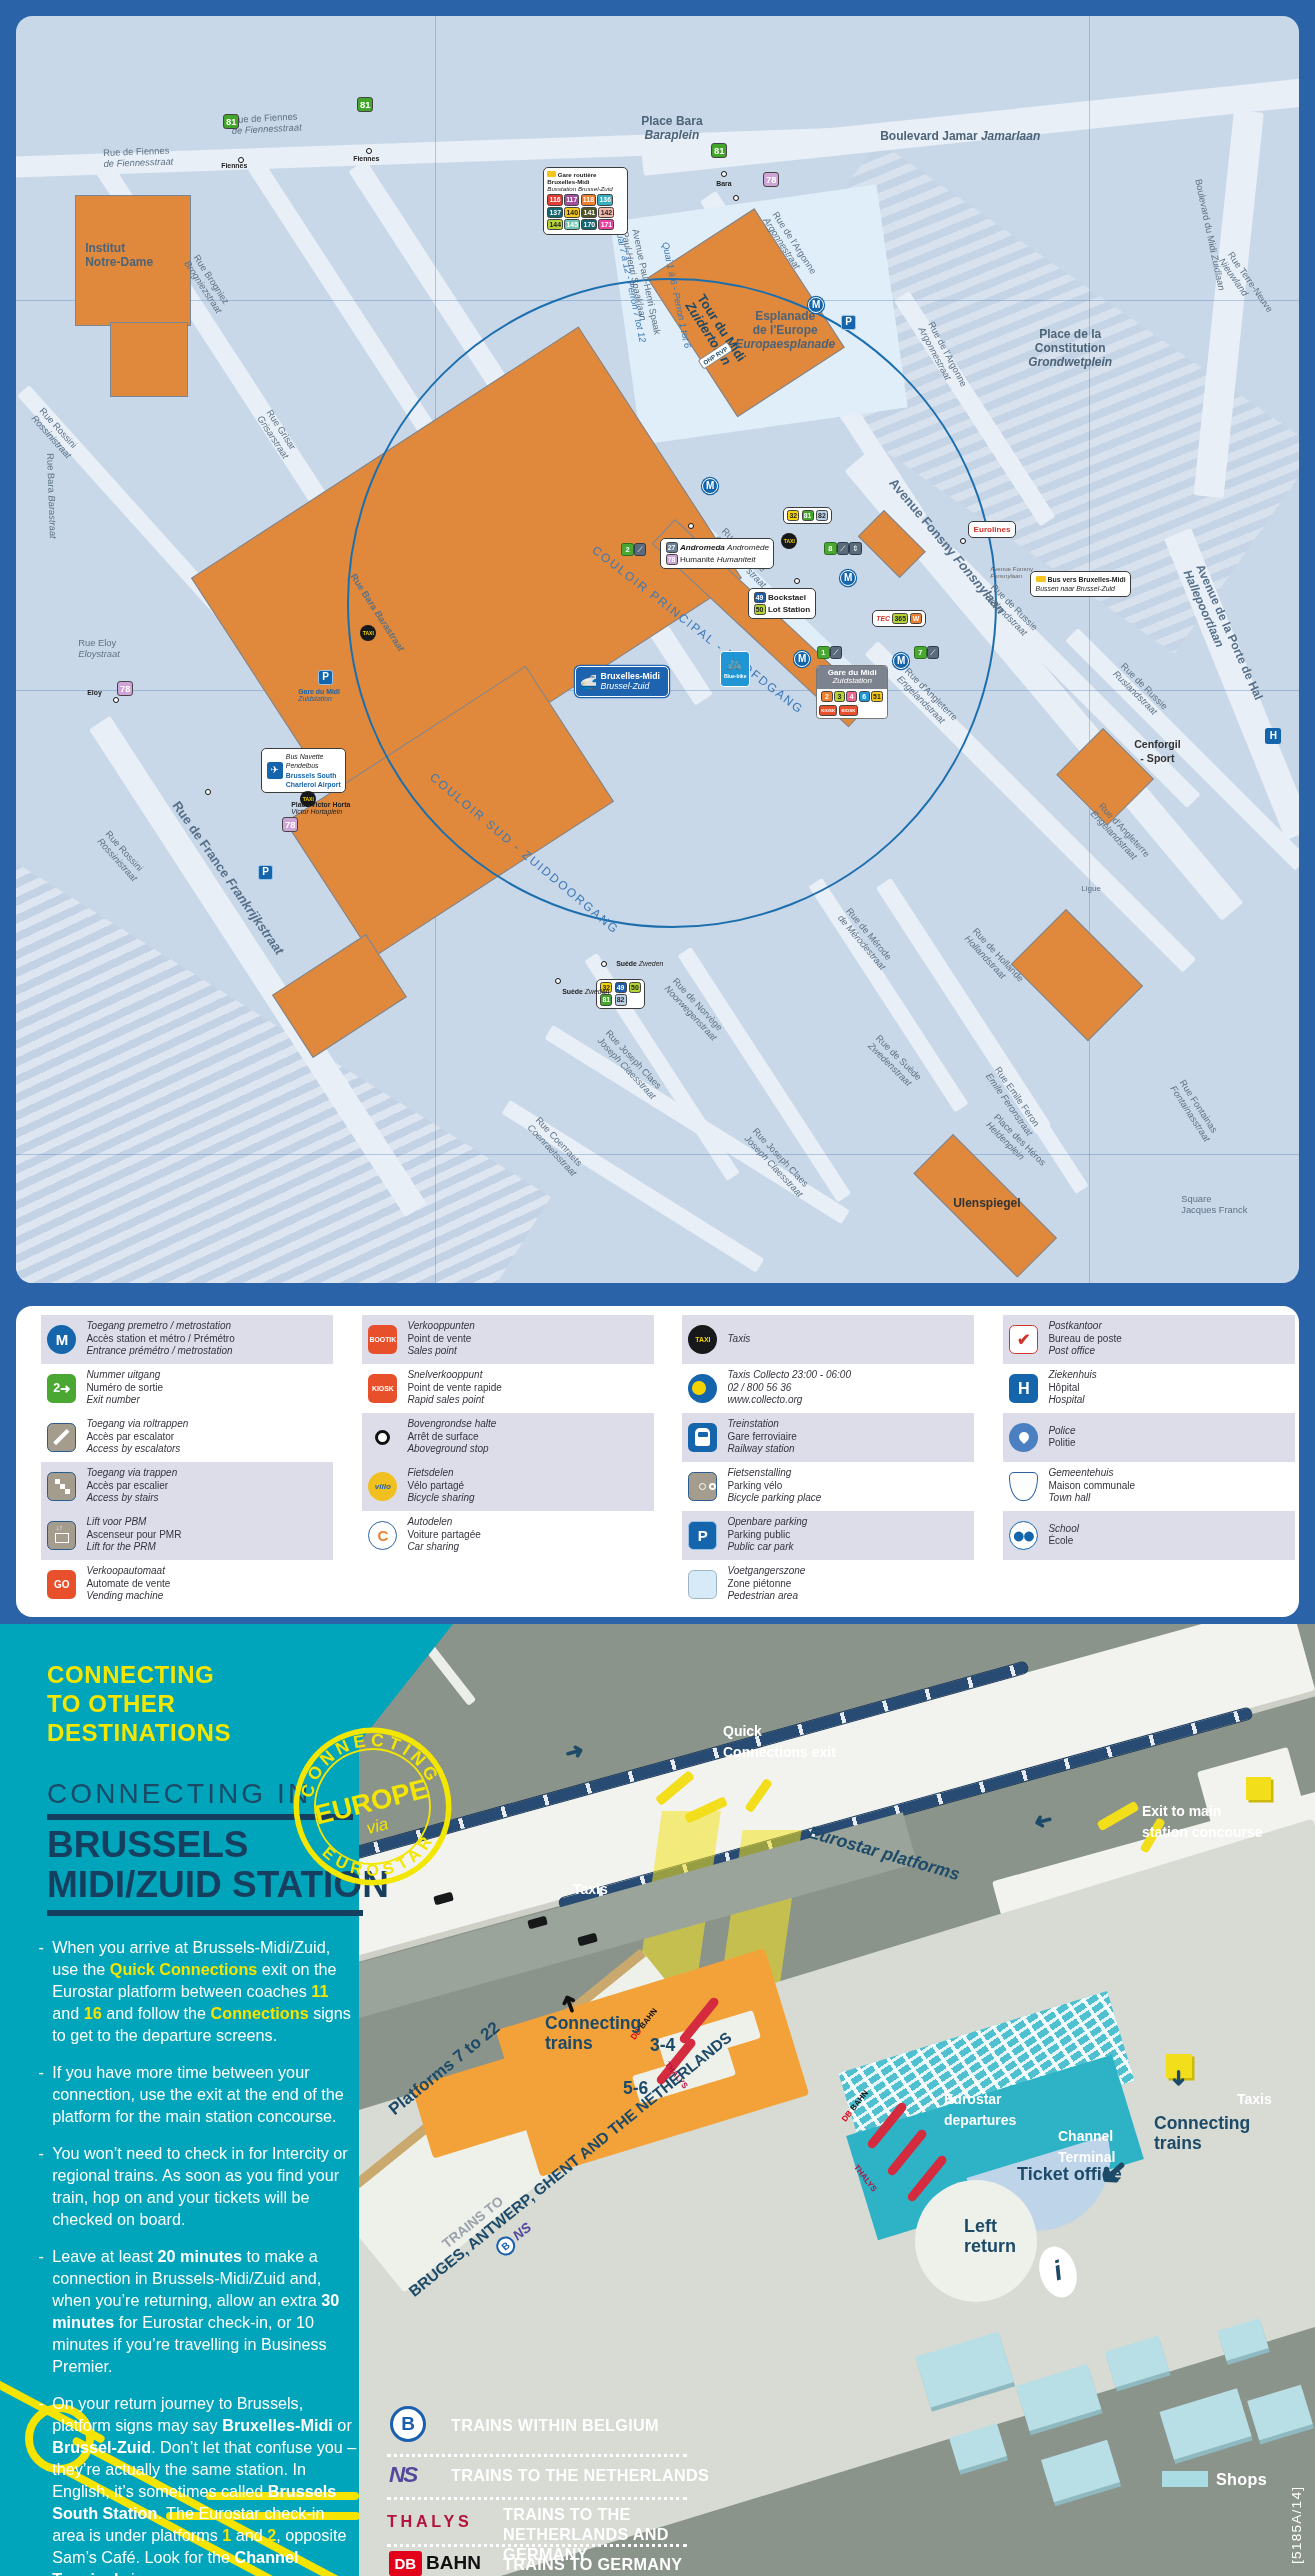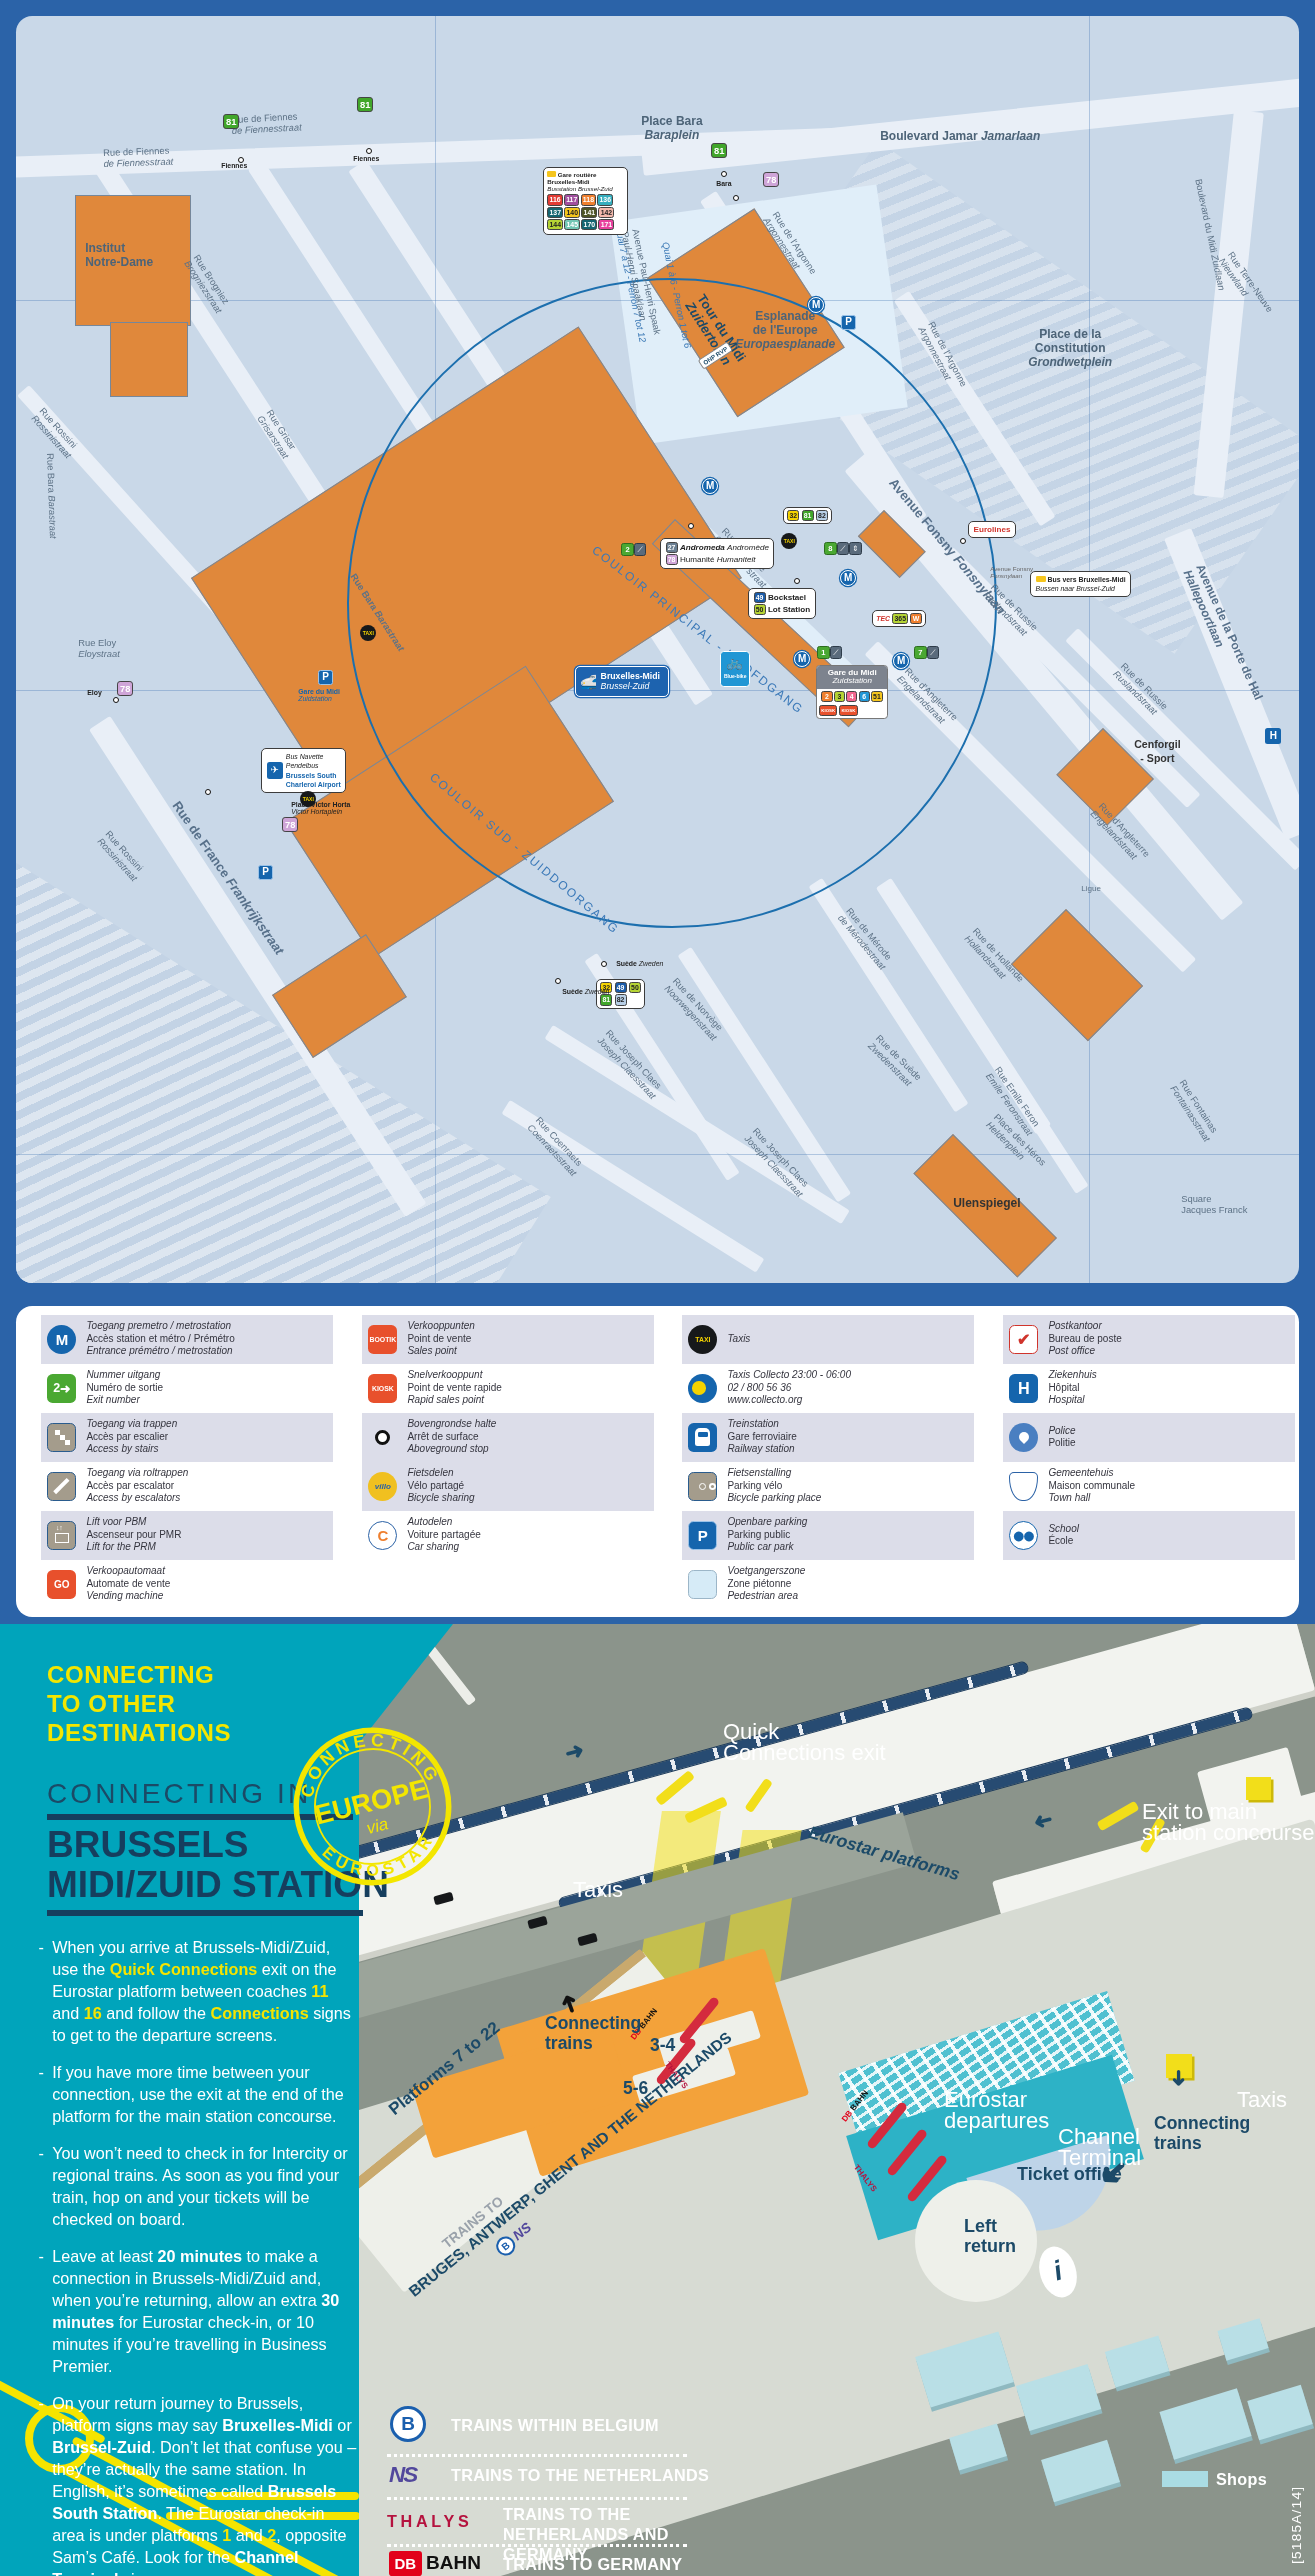--- a/index.html
+++ b/index.html
@@ -89,21 +89,21 @@
 .ycb{position:absolute;background:#f2de1a;box-shadow:2.5px 2.5px 0 #cdb909}
 .ysp{position:absolute;background:#f2de1a;border-radius:3.7px}
 .road{position:absolute;background:#9ba49a}
 .car{position:absolute;width:19px;height:8.7px;background:#16181a;border-radius:2.5px}
 .floor{position:absolute;background:#d7dbd3;border-radius:5px}
 .orange{position:absolute;background:#f3a23a;border-radius:3.7px}
 .teal1{position:absolute;background:#2db2c6}
 .teal2{position:absolute;background:#4fc0d0;background-image:repeating-linear-gradient(73deg,rgba(255,255,255,.9) 0 3.7px,transparent 3.7px 15px),repeating-linear-gradient(-17deg,rgba(255,255,255,.85) 0 3.1px,transparent 3.1px 9.4px)}
 .shopc{position:absolute;background:#b9dfe6;box-shadow:0 4.4px 0 #8fb9c0}
 .rtr{position:absolute;width:56px;height:8.7px;background:#d42b3e;border-radius:4.4px}
-.dl{position:absolute;color:#fff;font-size:22px;line-height:21px;font-weight:normal;white-space:nowrap}
+.dl{position:absolute;color:#fff;font-size:14px;line-height:21px;font-weight:bold;white-space:nowrap}
 .dn{position:absolute;color:#1c4a68;font-size:17.5px;line-height:20px;font-weight:bold;white-space:nowrap}
 .arrow{position:absolute;color:#1c4a68;font-weight:bold}
 .ddot{position:absolute;width:300px;border-top:3.1px dotted #fff}
 .lgt{position:absolute;color:#fff;font-size:16.2px;font-weight:600;letter-spacing:0.3px;white-space:nowrap}
 .blogo{position:absolute;width:36px;height:36px;background:#fff;border:3.7px solid #1a5fae;border-radius:50%;color:#1a5fae;font-size:19px;font-weight:bold;text-align:center;line-height:29px}
 .nslogo{position:absolute;color:#52489c;font-size:22.5px;font-weight:bold;font-style:italic;letter-spacing:-1.9px}
 .thlogo{position:absolute;color:#b5123e;font-size:16.2px;font-weight:bold;letter-spacing:3.7px}
 .dbbox{position:absolute;width:32.5px;height:25px;background:#e2001a;border-radius:3.1px;color:#fff;font-weight:bold;font-size:15px;text-align:center;line-height:25px}
 .mini{position:absolute;font-size:8.1px;font-weight:bold;white-space:nowrap;transform-origin:0 0}
 </style>
@@ -325,38 +325,38 @@
           </div>
         </div>
       <div class="lrow">
           <div class="lic ic-ex"><span>2</span>➜</div>
           <div class="ltxt">
             <div class="i">Nummer uitgang</div>
             <div>Numéro de sortie</div>
             <div class="i">Exit number</div>
           </div>
         </div>
+      <div class="lrow">
+          <div class="lic ic-tan">
+            <div class="diagbar"></div>
+          </div>
+          <div class="ltxt">
+            <div class="i">Toegang via roltrappen</div>
+            <div>Accès par escalator</div>
+            <div class="i">Access by escalators</div>
+          </div>
+        </div>
       <div class="lrow sh">
           <div class="lic ic-tan">
             <div class="steps"></div>
           </div>
           <div class="ltxt">
             <div class="i">Toegang via trappen</div>
             <div>Accès par escalier</div>
             <div class="i">Access by stairs</div>
-          </div>
-        </div>
-      <div class="lrow">
-          <div class="lic ic-tan">
-            <div class="diagbar"></div>
-          </div>
-          <div class="ltxt">
-            <div class="i">Toegang via roltrappen</div>
-            <div>Accès par escalator</div>
-            <div class="i">Access by escalators</div>
           </div>
         </div>
       <div class="lrow sh">
           <div class="lic ic-tan">
             <span class="liftar">↓↑</span>
             <div class="liftbx"></div>
           </div>
           <div class="ltxt">
             <div class="i">Lift voor PBM</div>
             <div>Ascenseur pour PMR</div>

